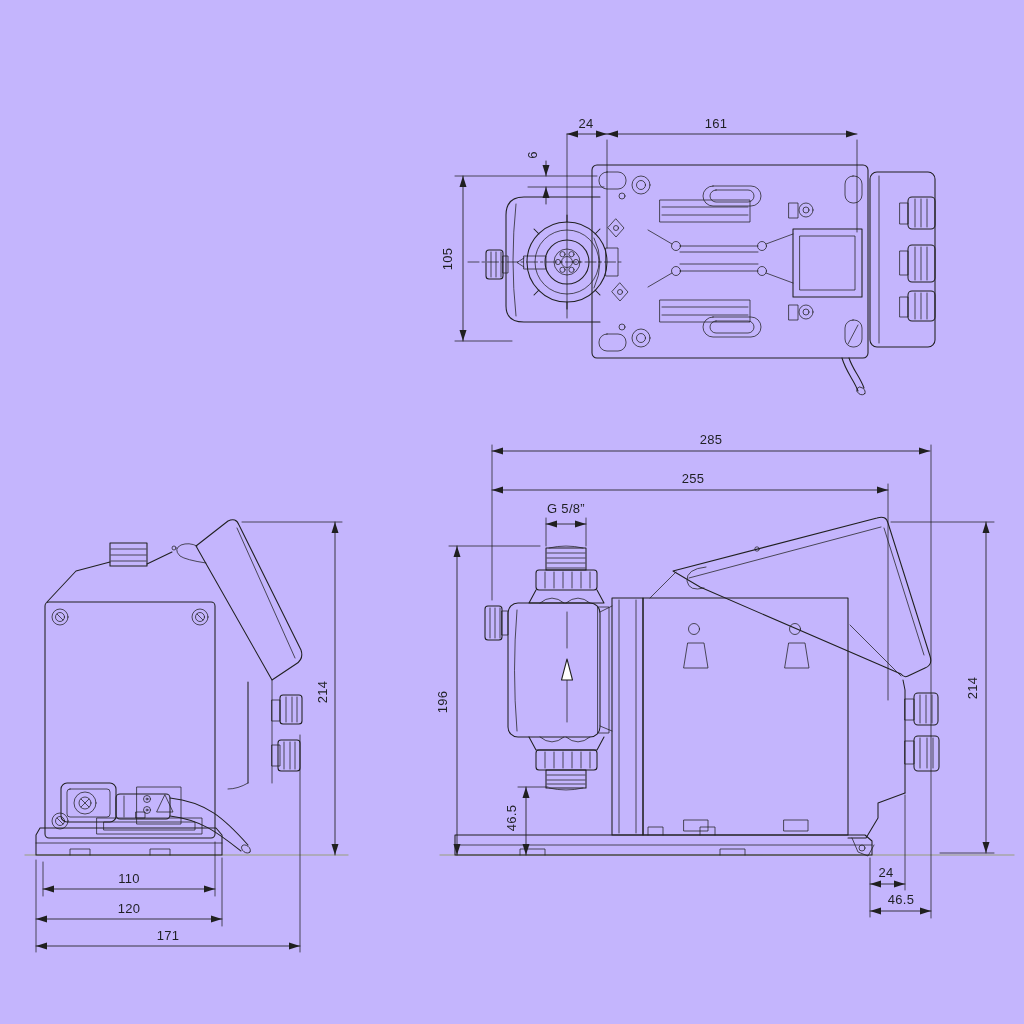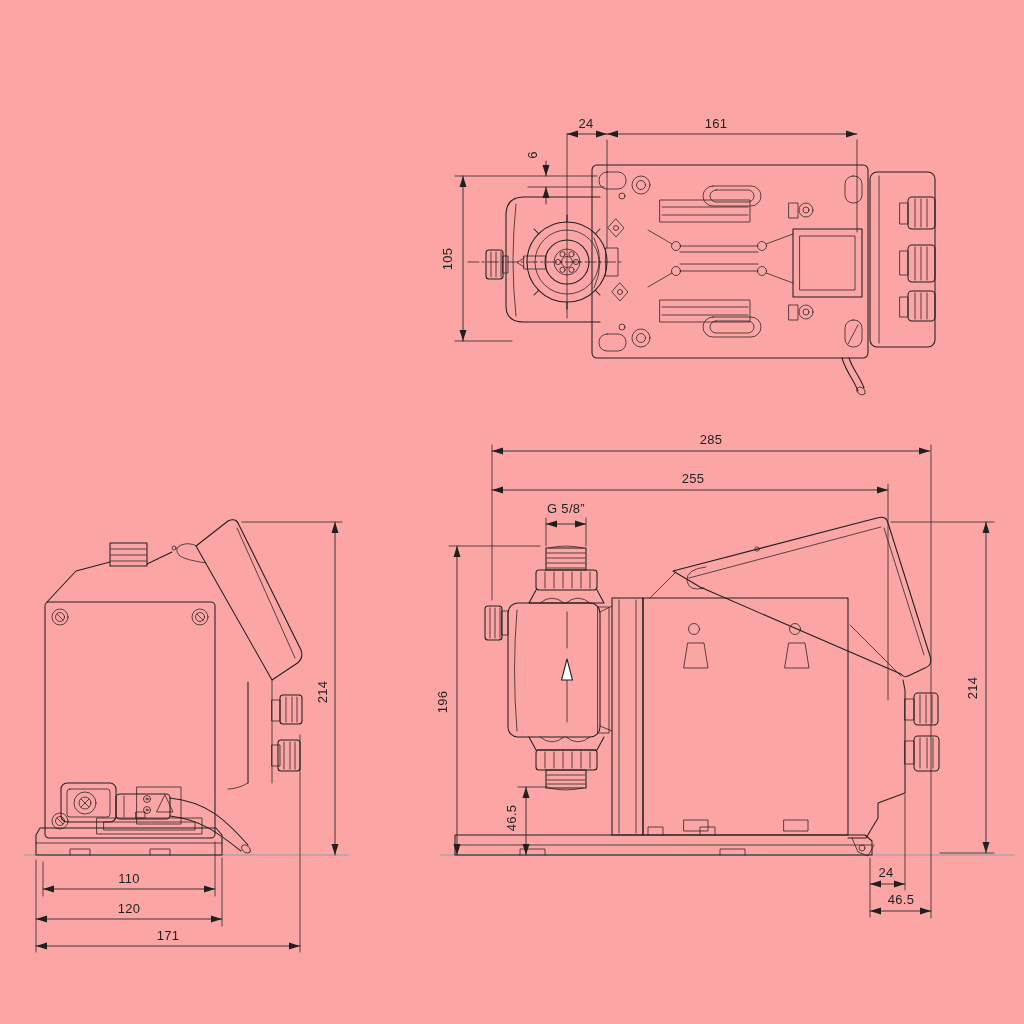--- a/index.html
+++ b/index.html
@@ -1,16 +1,16 @@
 <!DOCTYPE html>
 <html><head>
 <meta charset="utf-8">
 <style>
   html,body{margin:0;padding:0;background:#ffffff;}
-  .stage{position:relative;width:1024px;height:1024px;background:#fca5a5;overflow:hidden;}
+  .stage{position:relative;width:1024px;height:1024px;background:#c4b5fd;overflow:hidden;}
   svg{display:block;stroke:#202020;fill:none;stroke-width:1.05;stroke-linecap:round;stroke-linejoin:round;}
   svg text{stroke:none;fill:#1f2023;font-family:"Liberation Sans",sans-serif;font-size:13px;letter-spacing:.3px;}
   .thin{stroke-width:.75;}
   .dim{stroke-width:.85;}
   .cl{stroke-dasharray:11 3 2.5 3;stroke-width:.75;}
   .ground{stroke:#a6a6a6;stroke-width:1.3;}
   .wh{fill:#ffffff;}
 </style>
 </head>
 <body>

